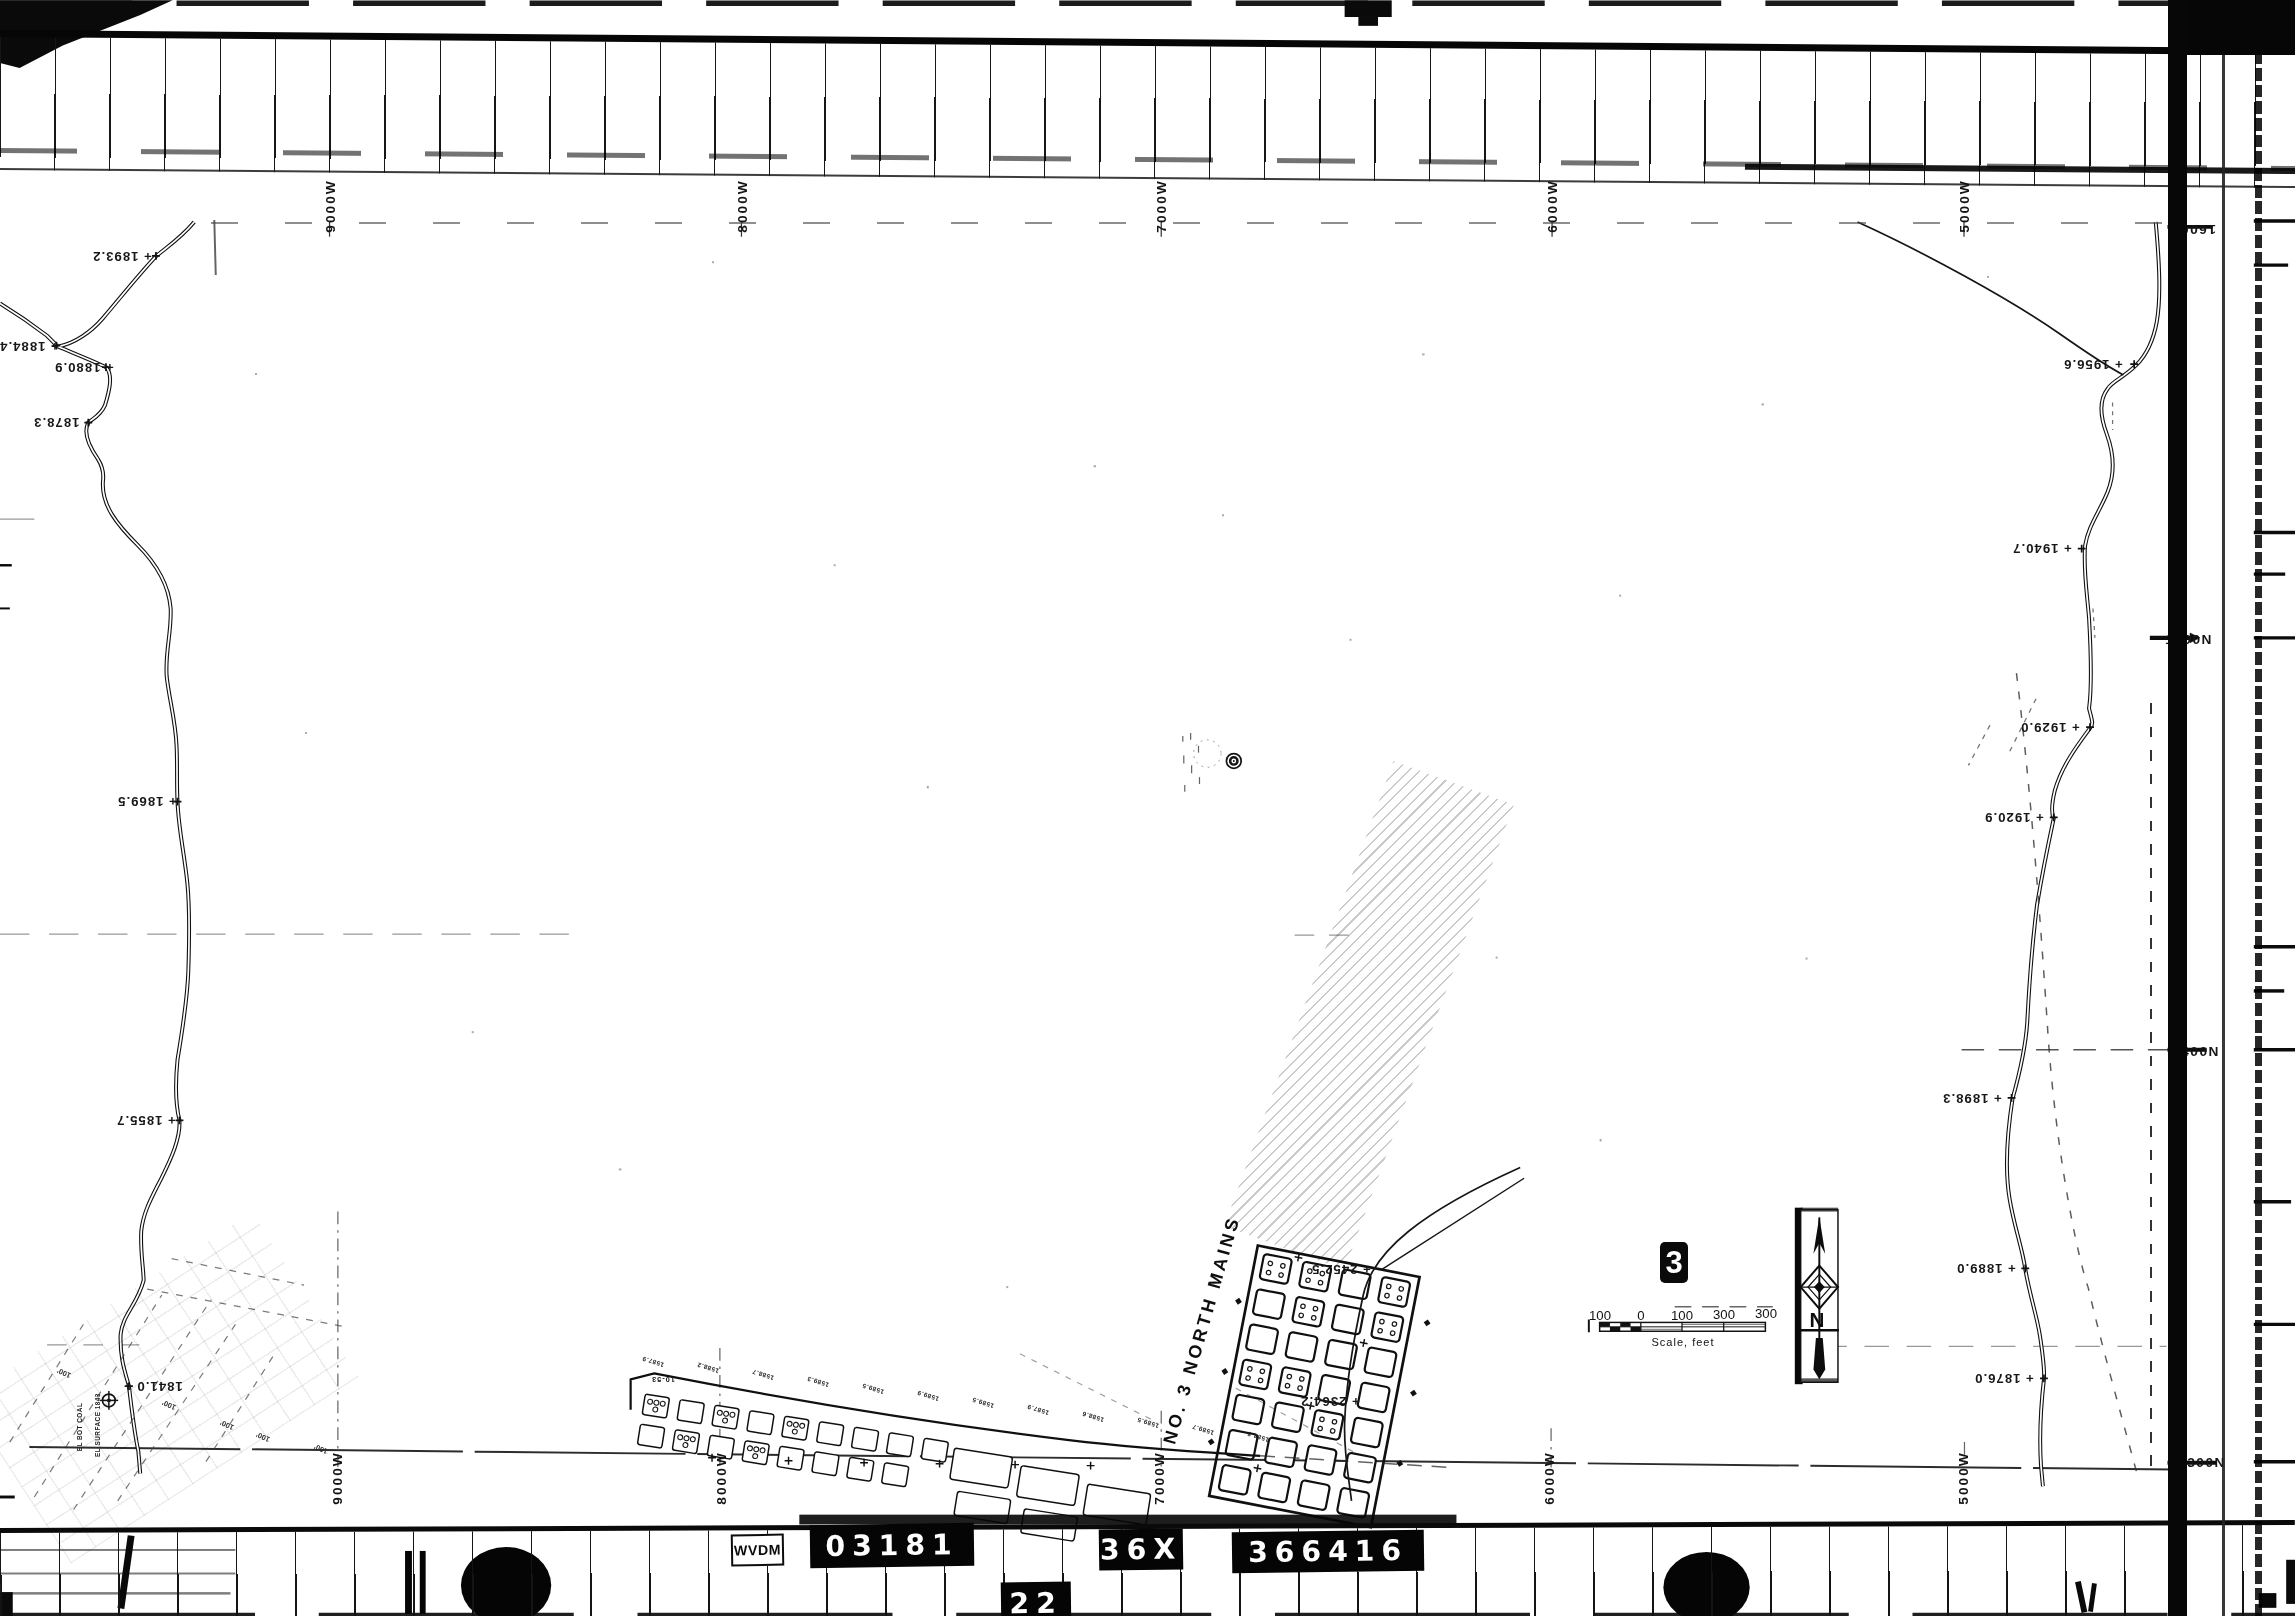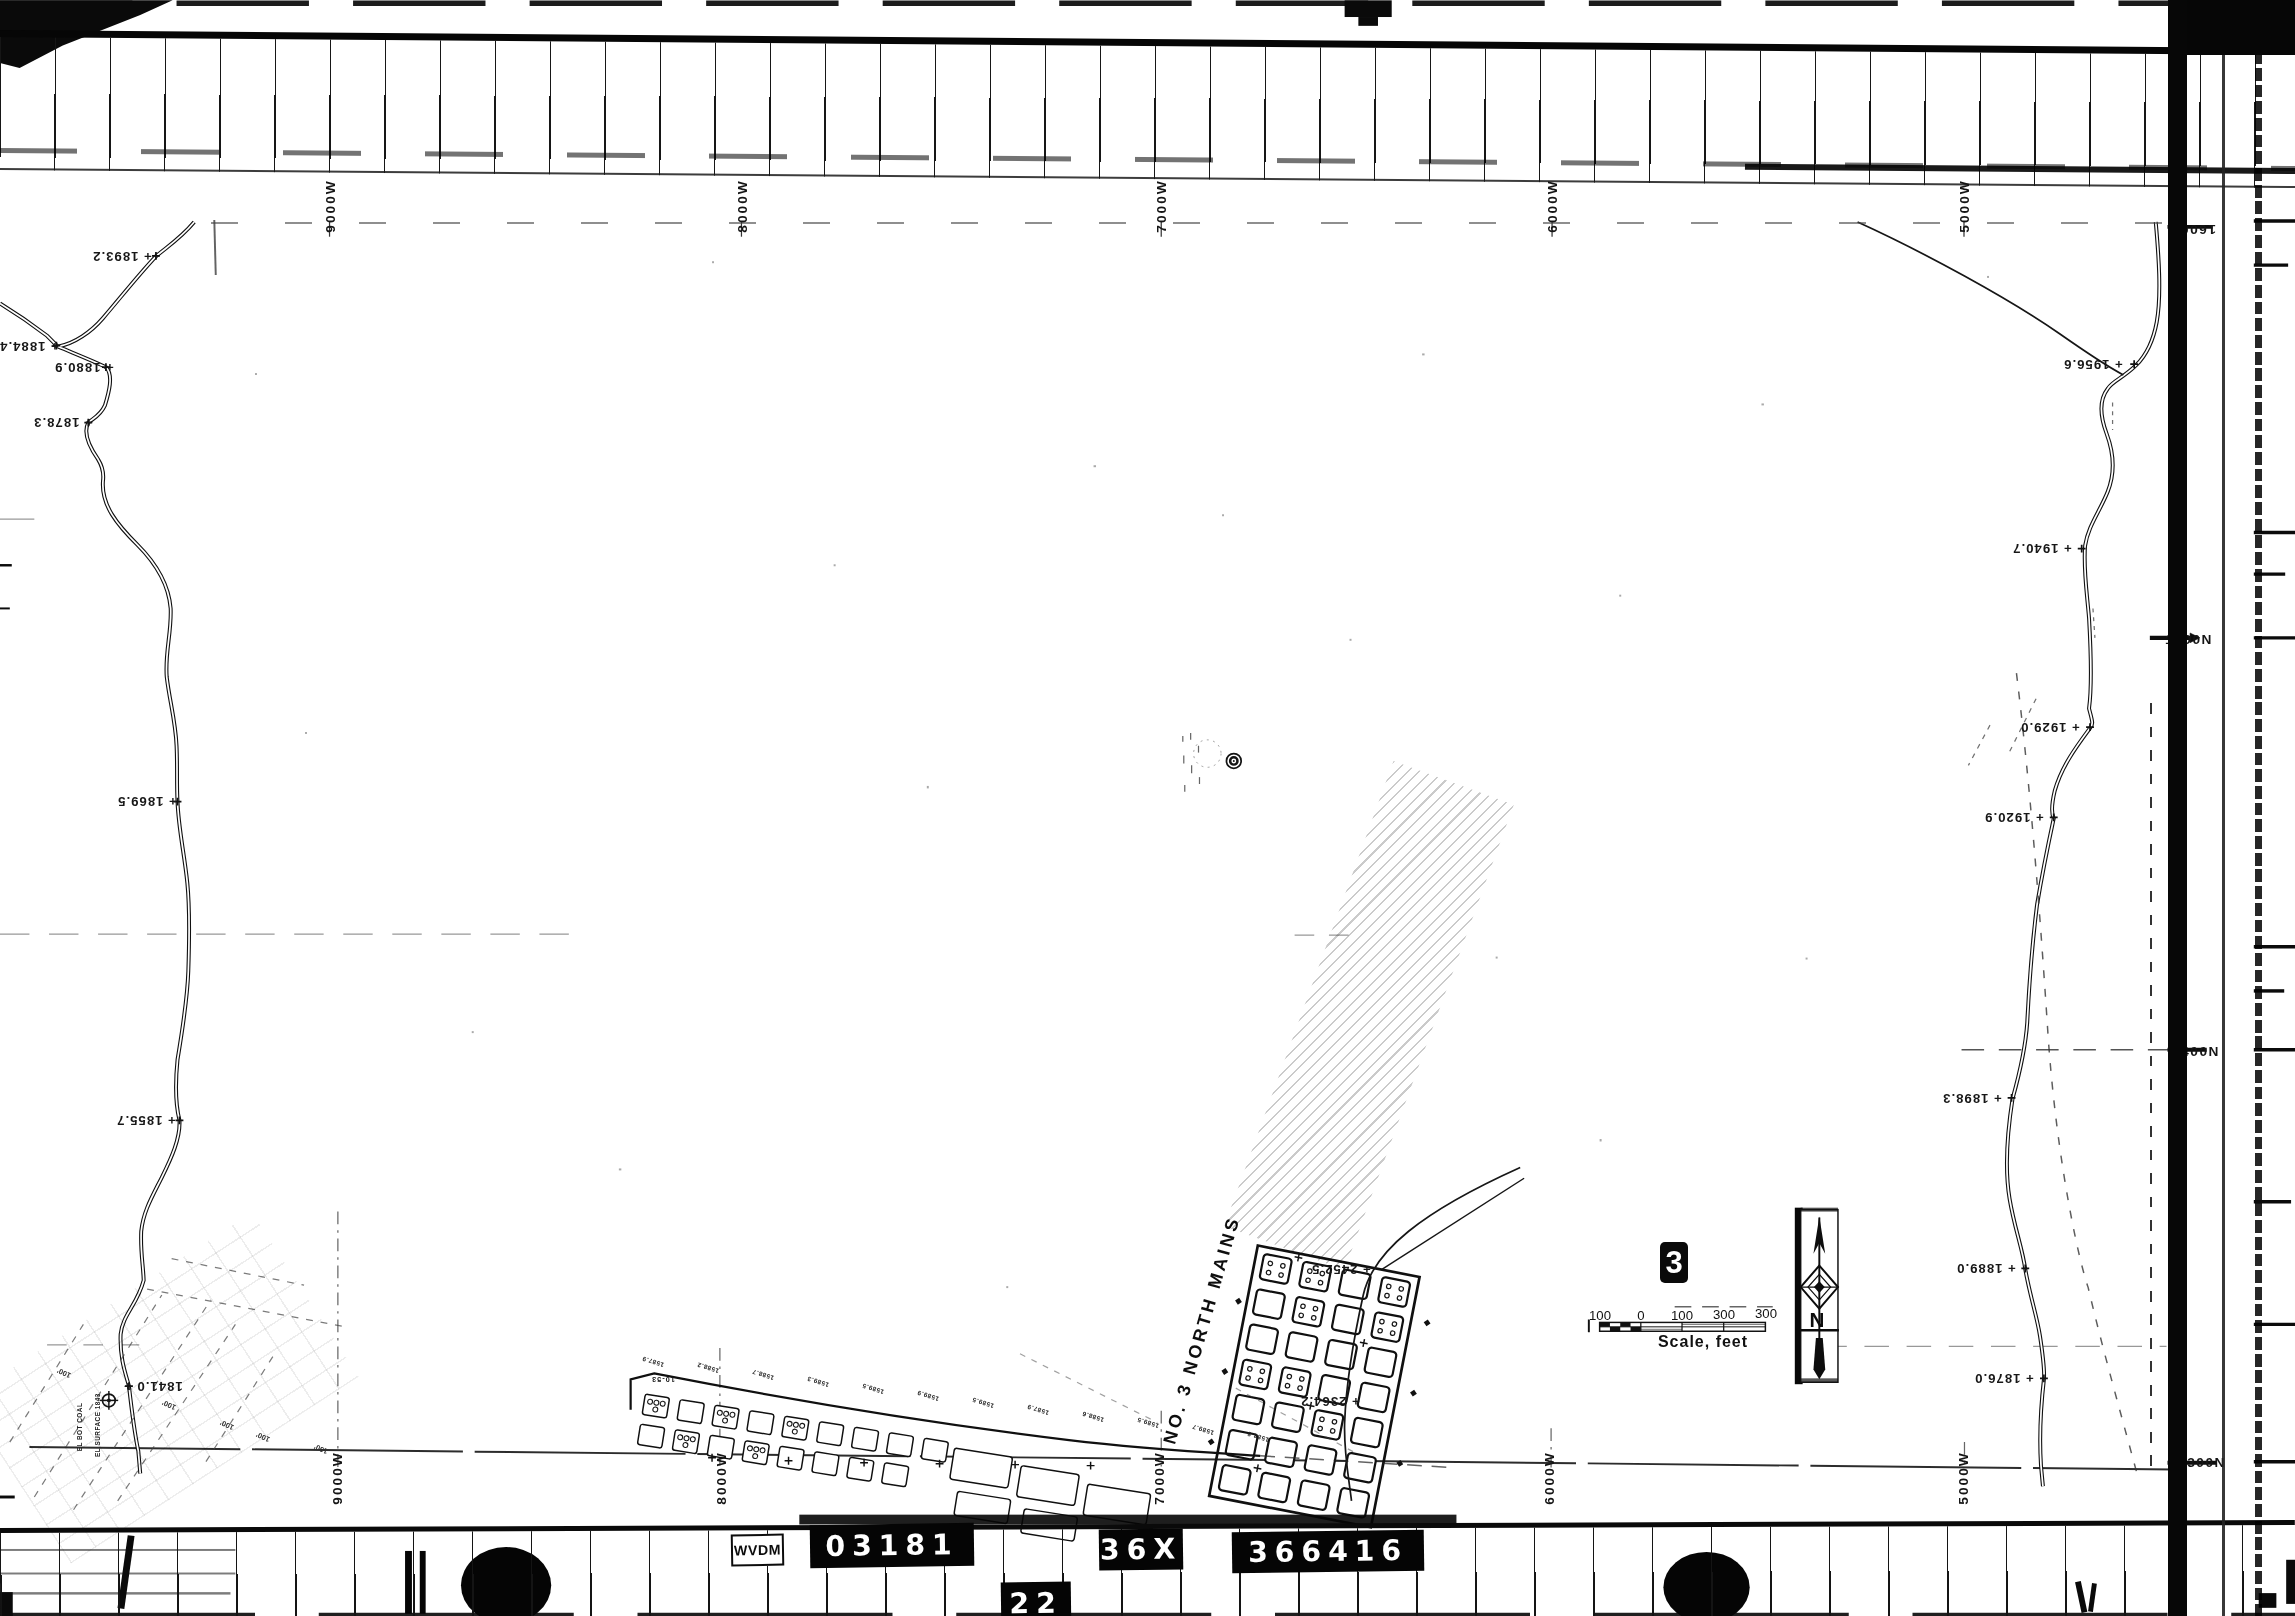--- a/index.html
+++ b/index.html
@@ -7,21 +7,21 @@
          font-family:"Liberation Sans",sans-serif;color:#111;}
   .lab{position:absolute;transform:translate(-50%,-50%) rotate(var(--r,0deg));white-space:nowrap;z-index:2;}
   .wlab{--r:-90deg;font-size:13.7px;font-weight:700;letter-spacing:2px;color:#151515;}
   .nlab{font-size:13.7px;font-weight:700;letter-spacing:1.5px;color:#151515;}
   .spot{--r:180deg;font-size:13.2px;font-weight:600;letter-spacing:1px;color:#171717;}
   .wtitle{--r:-74deg;font-size:18px;font-weight:700;letter-spacing:3.4px;color:#0e0e0e;}
   .telev{--r:197deg;font-size:6.4px;font-weight:600;letter-spacing:0.5px;color:#222;}
   .dist{--r:205deg;font-size:7.4px;font-weight:600;color:#333;}
   .drill{--r:-90deg;font-size:6.4px;font-weight:600;letter-spacing:0.5px;color:#222;}
   .stick{font-size:13.2px;font-weight:400;color:#111;}
-  .scap{font-size:16px;font-weight:700;letter-spacing:1px;color:#111;margin-left:20px;}
+  .scap{font-size:11px;font-weight:400;letter-spacing:1px;color:#111;}
   .nletter{font-size:20.6px;font-weight:700;color:#0d0d0d;}
   .sheet{position:absolute;left:1660px;top:1242px;width:28.4px;height:41px;background:#0a0a0a;border-radius:4.9px;
          color:#fff;font-size:31px;font-weight:700;display:flex;align-items:center;justify-content:center;z-index:2;}
   .top-band{position:absolute;left:0;top:30px;width:2315px;height:133px;transform:rotate(0.45deg);
             transform-origin:left top;border-top:7.8px solid #060606;
             background:repeating-linear-gradient(90deg,#161616 0 1.5px,transparent 1.5px 55px);z-index:1;}
   .top-band .smear{position:absolute;left:0;top:111px;width:100%;height:4.9px;
             background:repeating-linear-gradient(90deg,#000 0 78px,transparent 78px 142px);opacity:.55;}
   .top-band .smear2{position:absolute;left:1746px;top:113px;right:0;height:6.4px;background:#050505;opacity:.92;}
   .top-band .bline{position:absolute;left:0;bottom:0;width:100%;height:2px;background:#1a1a1a;opacity:.85;}

